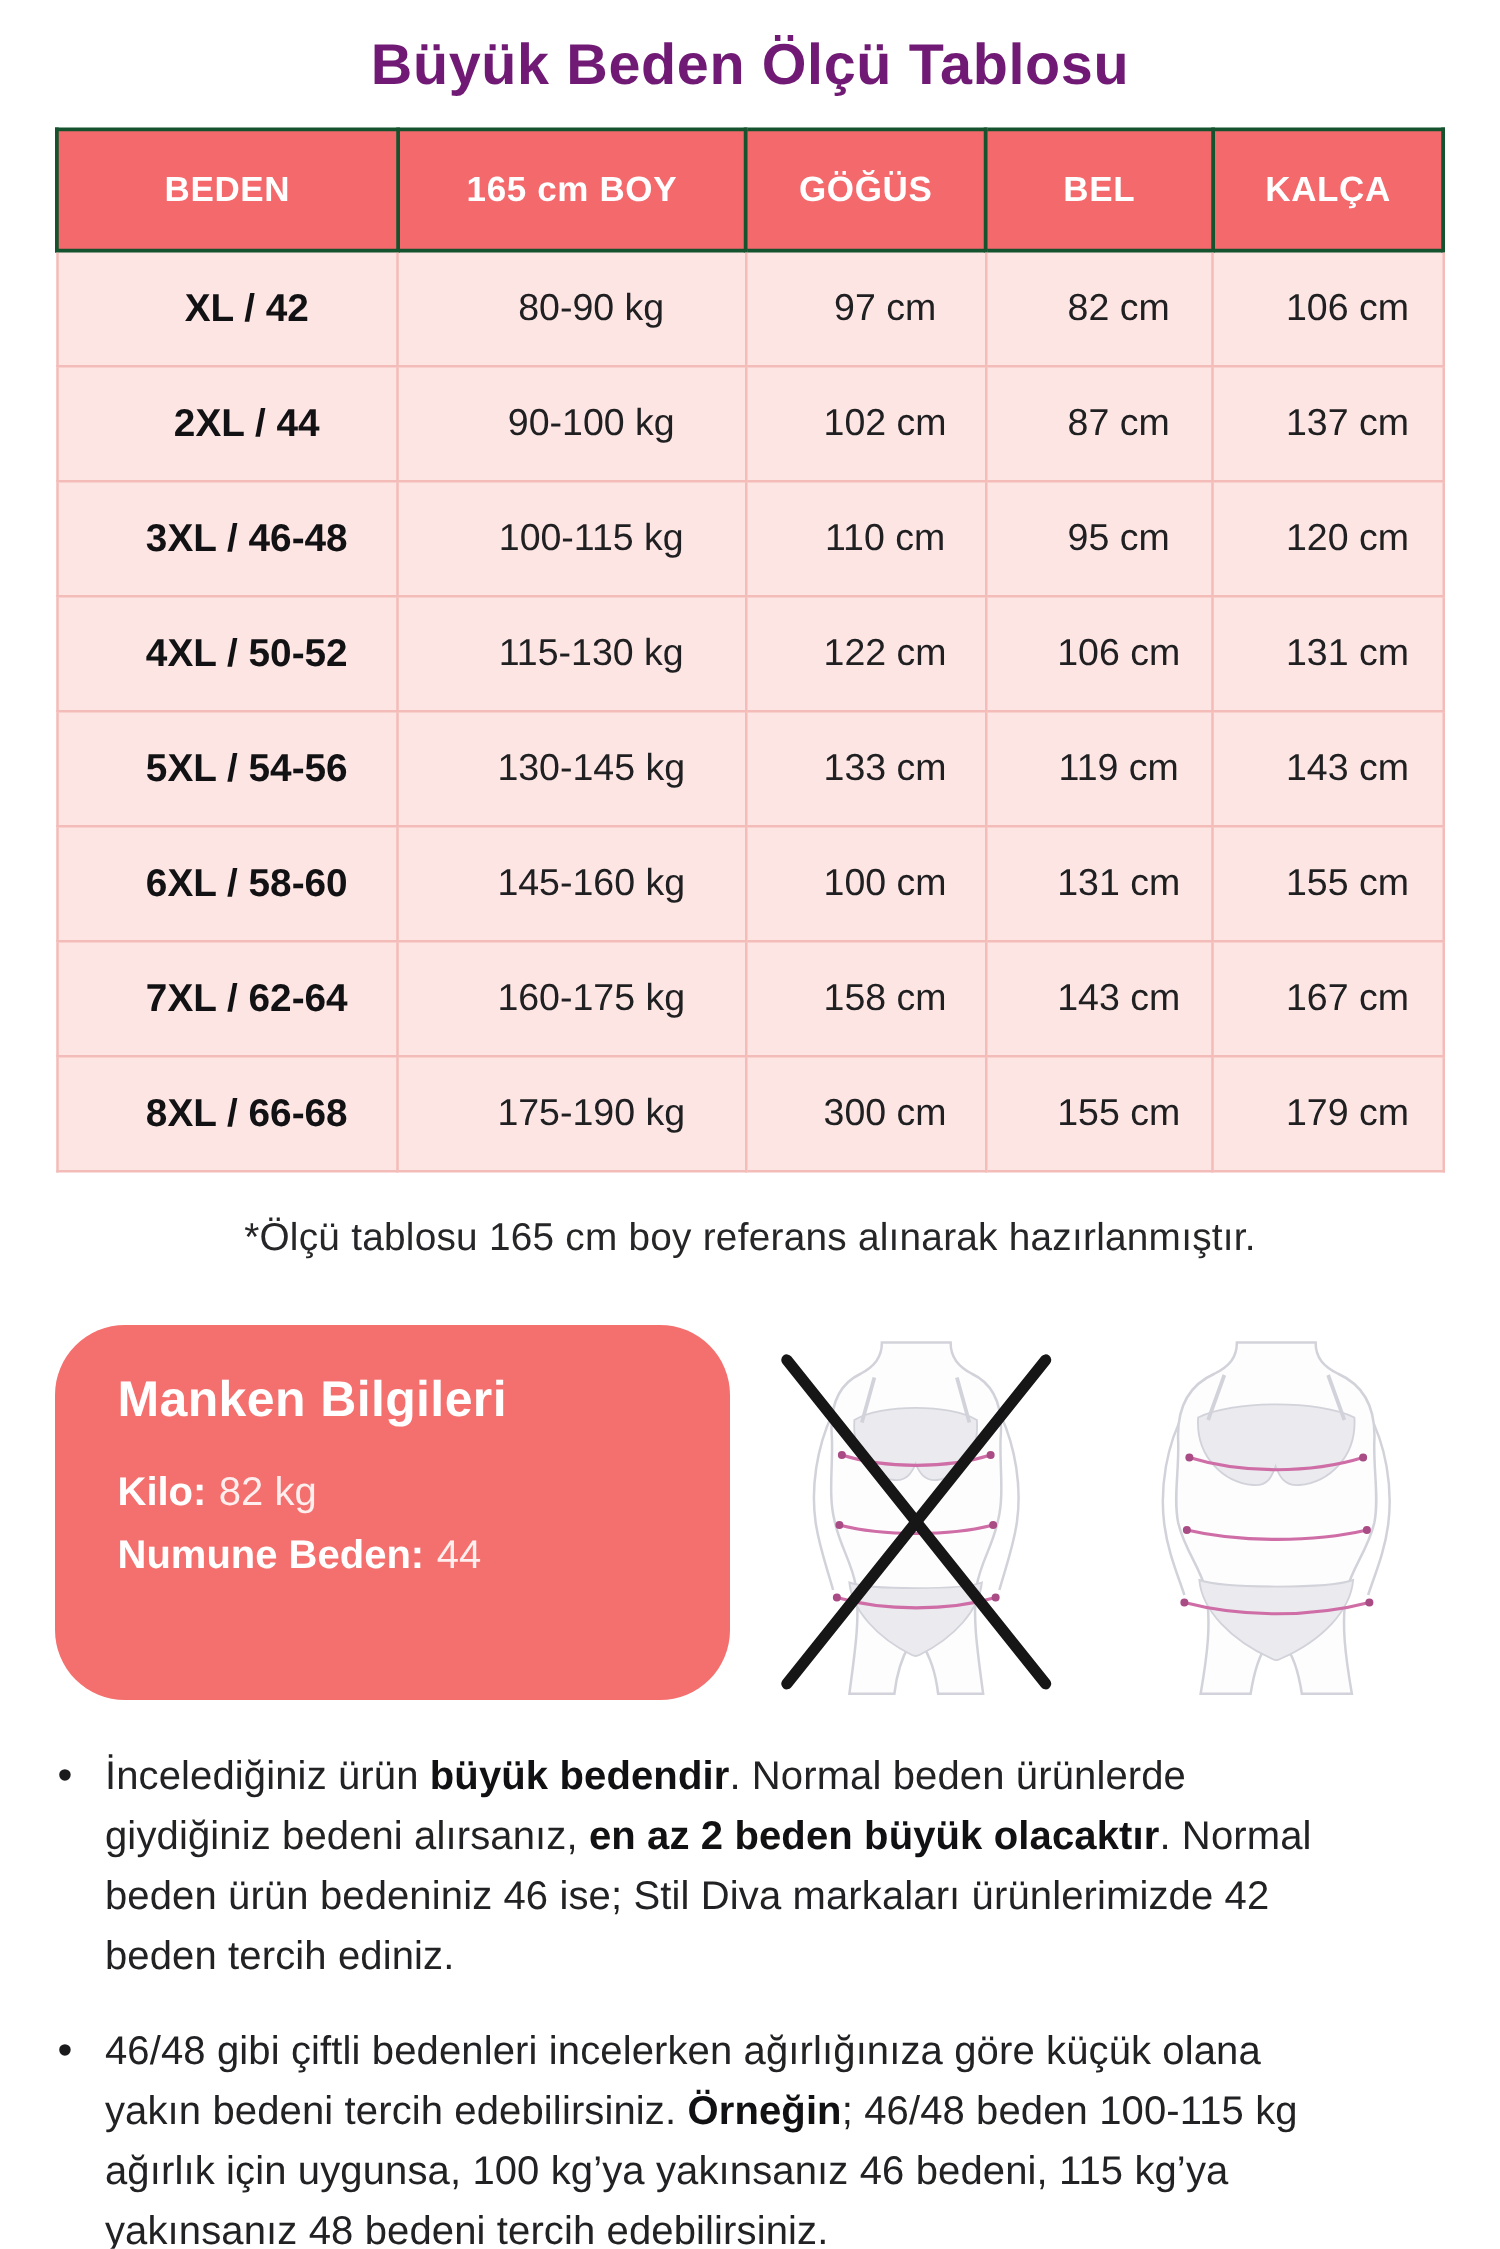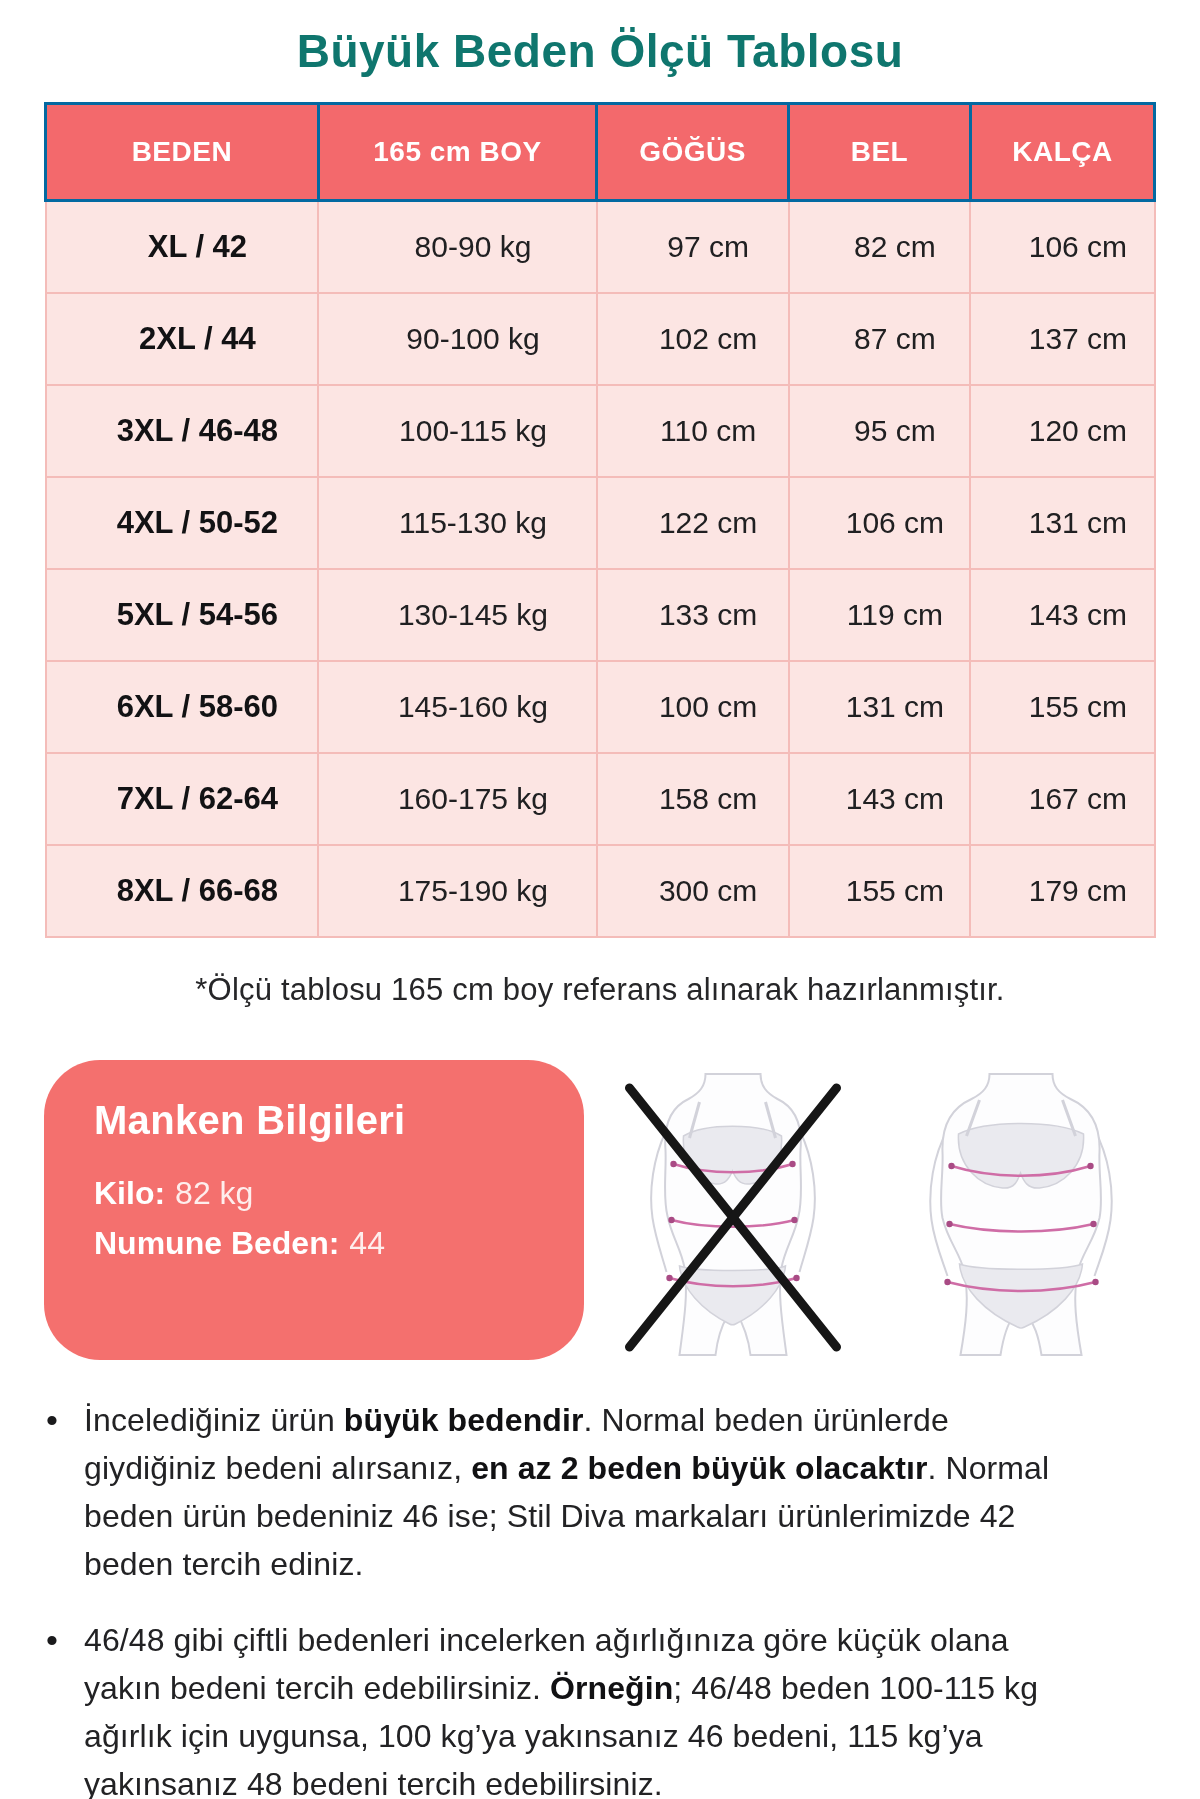--- a/index.html
+++ b/index.html
@@ -14,38 +14,38 @@
   }
   .page { padding-top: 24px; }
 
   
   h1.page-title {
     margin: 0 0 24px 0;
     text-align: center;
     font-size: 46px;
     font-weight: 800;
     letter-spacing: 0.5px;
-    color: #0f766e;
+    color: #701a75;
   }
 
   
   .table-wrap { margin: 0 44px; }
   table.size-table {
     width: 100%;
     border-collapse: collapse;
     table-layout: fixed;
   }
   table.size-table th {
     background: #f3696c;
     color: #ffffff;
     font-size: 28px;
     font-weight: 700;
     letter-spacing: 0.5px;
     height: 92px;
-    border: 3px solid #0369a1;
+    border: 3px solid #14532d;
     text-align: center;
   }
   table.size-table td {
     background: #fce5e3;
     height: 88px;
     border: 2px solid #f4bcb9;
     text-align: center;
     vertical-align: middle;
     font-size: 30px;
     color: #202022;

